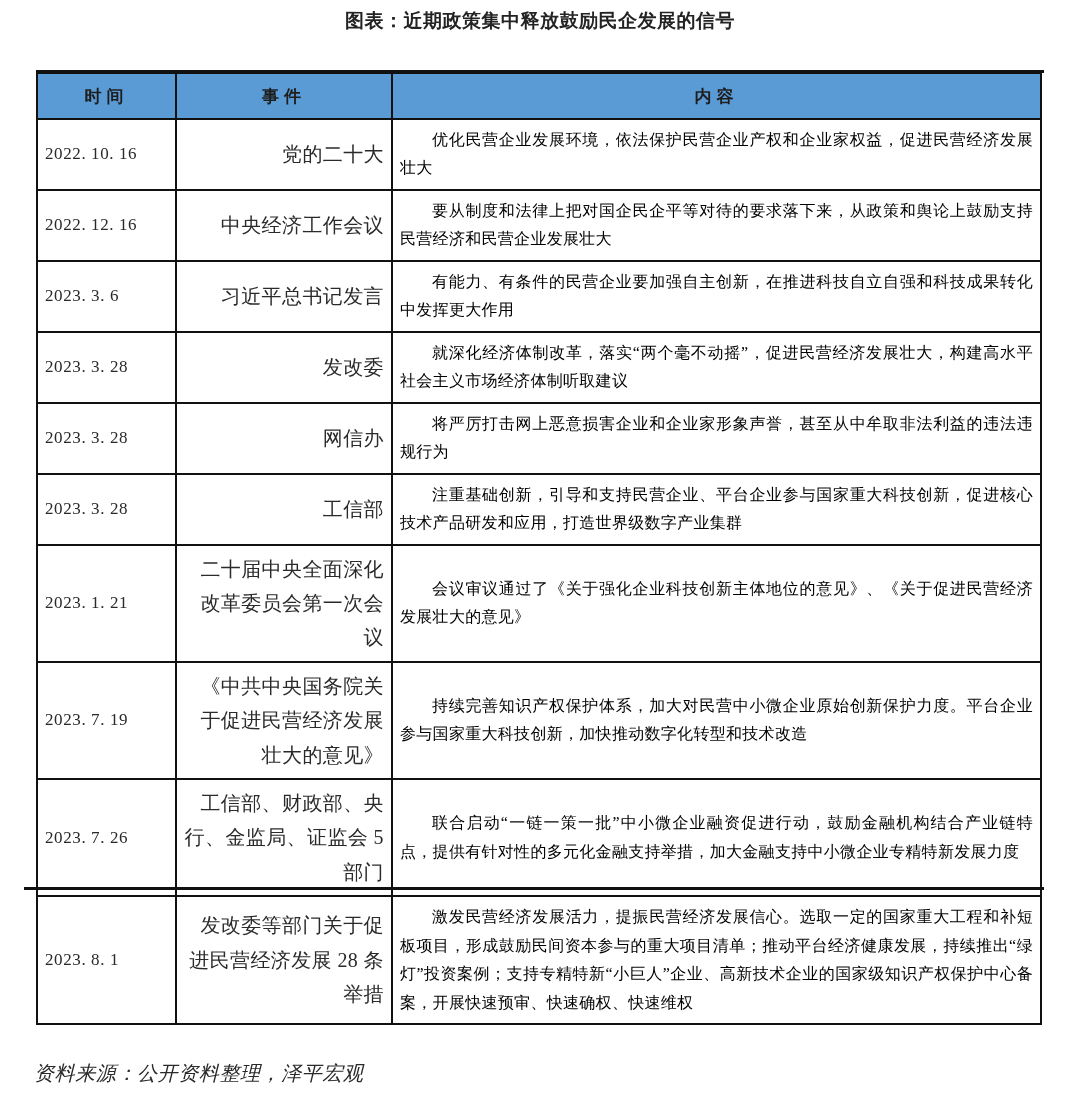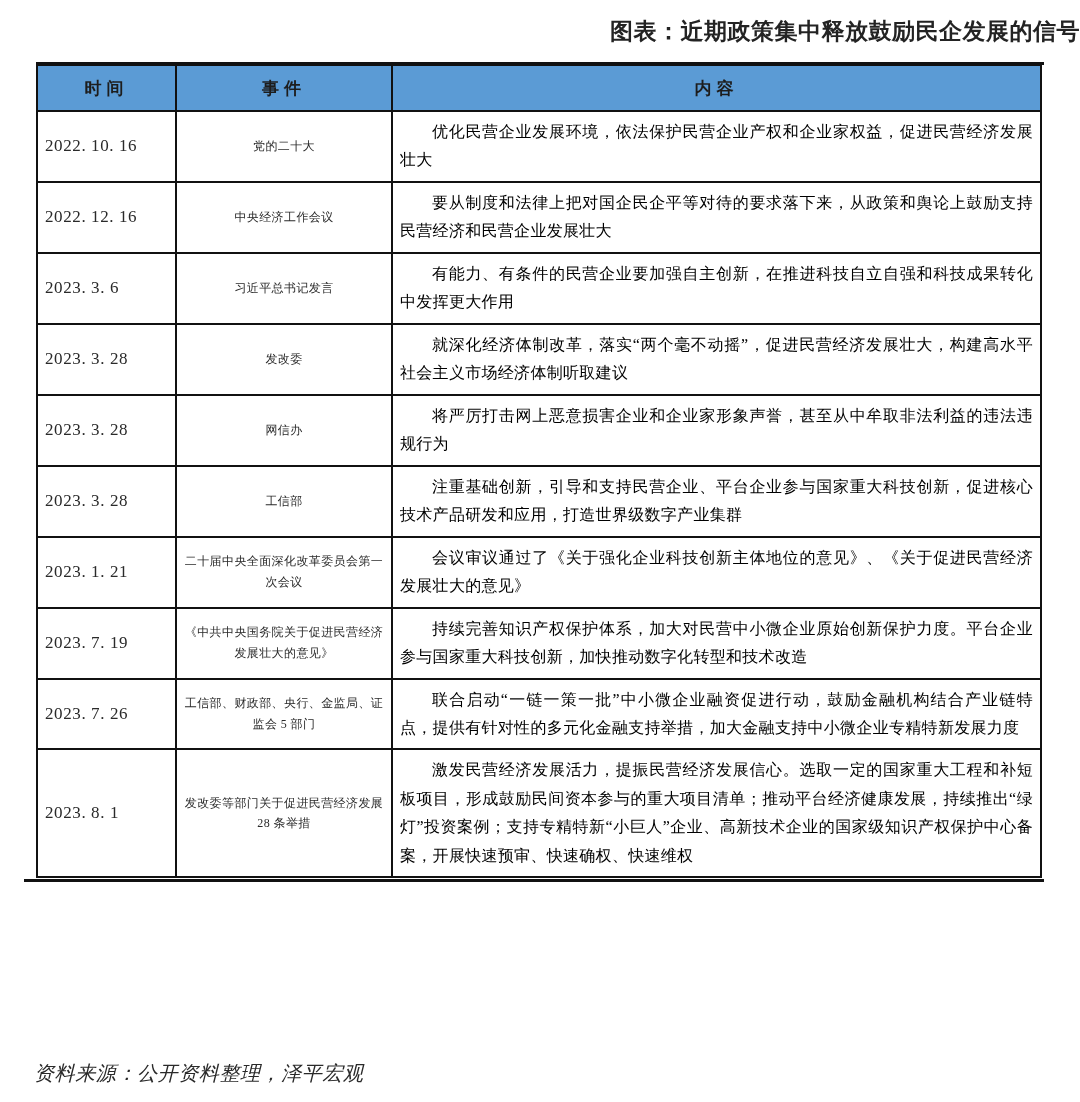--- a/index.html
+++ b/index.html
@@ -18,36 +18,36 @@
   }
 
   .page {
     width: 1080px;
     height: 1102px;
     position: relative;
   }
 
   
   .chart-title {
-    text-align: right;
-    font-family: "Liberation Serif", "DejaVu Serif", serif;
-    font-size: 23px;
+    text-align: center;
+    font-family: "Liberation Serif", "DejaVu Serif", serif;
+    font-size: 19px;
     font-weight: 600;
     color: #232323;
     letter-spacing: 0.5px;
-    padding-top: 18px;
+    padding-top: 10px;
     padding-bottom: 0;
     line-height: 1.2;
   }
 
   
   .table-wrap {
     position: absolute;
     left: 24px;
-    top: 62px;
+    top: 70px;
     width: 1018px;
   }
 
   
   .rule-top {
     position: absolute;
     left: 0px;
     top: 0px;
     width: 1018px;
     height: 3px;
@@ -99,23 +99,23 @@
   
   td.time-cell {
     text-align: left;
     font-family: "Liberation Serif", "DejaVu Serif", serif;
     font-size: 17px;
     color: #2a2a2a;
     letter-spacing: 0.6px;
     white-space: nowrap;
   }
   td.event-cell {
-    text-align: center;
-    font-family: "Liberation Serif", "DejaVu Serif", serif;
-    font-size: 12px;
+    text-align: right;
+    font-family: "Liberation Serif", "DejaVu Serif", serif;
+    font-size: 20px;
     color: #2a2a2a;
     line-height: 1.72;
     letter-spacing: 0.4px;
   }
   td.detail-cell {
     text-align: left;
     font-family: "Liberation Serif", "DejaVu Serif", serif;
     font-size: 16px;
     color: #000000;
     line-height: 1.78;

